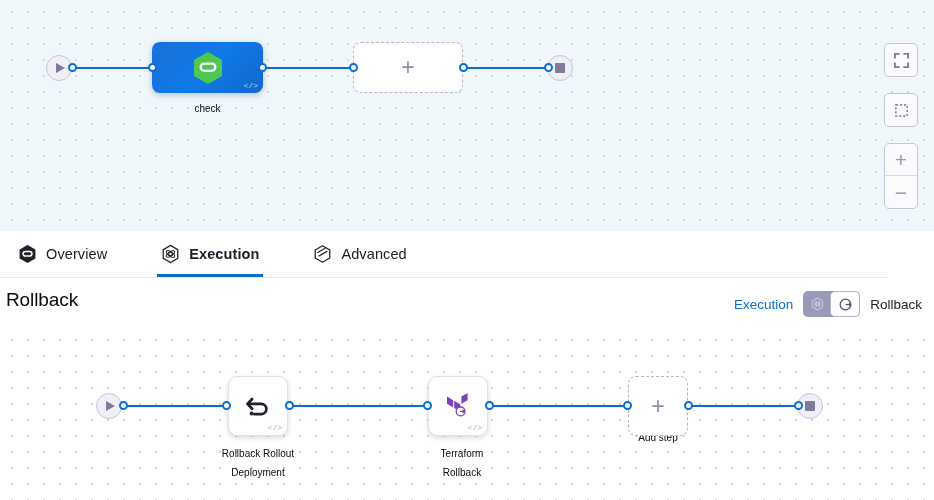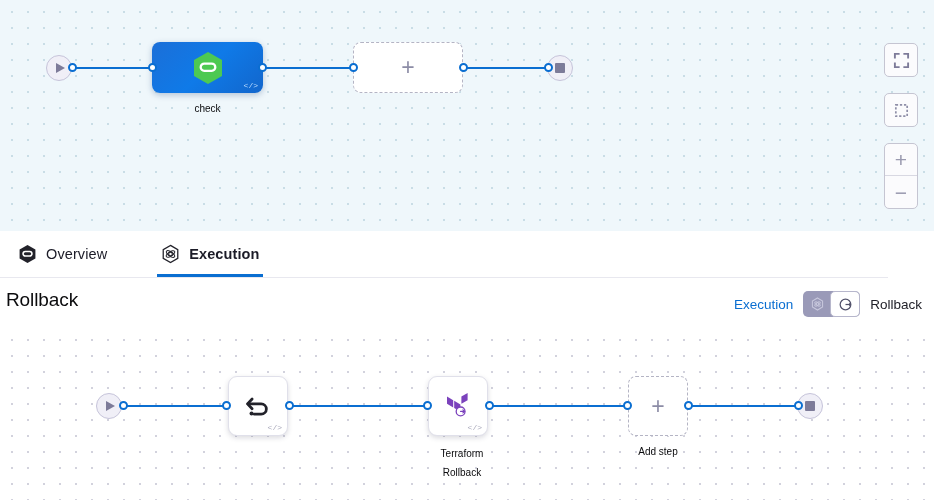--- a/index.html
+++ b/index.html
@@ -358,20 +358,32 @@
         <svg width="19" height="20" viewBox="0 0 20 22">
           <polygon points="10,1.5 18,6.2 18,15.8 10,20.5 2,15.8 2,6.2" fill="none" stroke="#22222a" stroke-width="1.4"></polygon>
           <circle cx="10" cy="11" r="2" fill="none" stroke="#22222a" stroke-width="1.3"></circle>
           <ellipse cx="10" cy="11" rx="5.4" ry="2.4" fill="none" stroke="#22222a" stroke-width="1.1" transform="rotate(35 10 11)"></ellipse>
           <ellipse cx="10" cy="11" rx="5.4" ry="2.4" fill="none" stroke="#22222a" stroke-width="1.1" transform="rotate(-35 10 11)"></ellipse>
         </svg>
       </span>
       <span class="tab-label">Execution</span>
     </div>
 
+    <div class="tab">
+      <span class="tab-icon">
+        <svg width="19" height="20" viewBox="0 0 20 22">
+          <g fill="none" stroke="#22222a" stroke-width="1.4" stroke-linejoin="round">
+            <polygon points="10,2 18,6.6 18,15.4 10,20 2,15.4 2,6.6"></polygon>
+            <path d="M4.2 9.6 L13 4.7"></path>
+            <path d="M5.6 13.4 L15.4 7.8"></path>
+          </g>
+        </svg>
+      </span>
+      <span class="tab-label">Advanced</span>
+    </div>
   </div>
 
   <div class="rollback-header">
     <div class="rollback-title">Rollback</div>
 
     <div class="toggle-wrap">
       <span class="toggle-side left">Execution</span>
 
       <div class="toggle-switch">
         <div class="toggle-opt">
@@ -412,20 +424,22 @@
       <svg width="30" height="30" viewBox="0 0 28 28">
         <g fill="none" stroke="#22222a" stroke-width="2.6" stroke-linecap="round" stroke-linejoin="round">
           <path d="M8.5 7.5 L4.2 12 L8.5 16.5"></path>
           <path d="M4.6 12 H17 a4.8 4.8 0 0 1 0 9.6 H10.5"></path>
         </g>
         <circle cx="8" cy="21" r="1.9" fill="#22222a"></circle>
       </svg>
       <span class="code-badge on-light">&lt;/&gt;</span>
     </div>
     <div class="port" style="left:285px; top:73px;"></div>
+    <div class="node-label" style="left:188px; top:116px; width:140px;">Rollback Rollout
+Deployment</div>
 
     <div class="port" style="left:423px; top:73px;"></div>
     <div class="step-node" style="left:428px; top:48px; width:60px; height:60px;">
       <svg width="30" height="30" viewBox="0 0 30 30">
         <g fill="#7b42bc">
           <polygon points="4,5.6 10.2,9.2 10.2,16.4 4,12.8"></polygon>
           <polygon points="11.2,9.8 17.4,13.4 17.4,20.6 11.2,17"></polygon>
           <polygon points="18.4,5.6 24.6,2 24.6,9.2 18.4,12.8"></polygon>
         </g>
         <circle cx="17.6" cy="20.4" r="4.4" fill="#ffffff" stroke="#7b42bc" stroke-width="1.3"></circle>
@@ -438,21 +452,21 @@
     </div>
     <div class="port" style="left:485px; top:73px;"></div>
     <div class="node-label" style="left:392px; top:116px; width:140px;">Terraform
 Rollback</div>
 
     <div class="port" style="left:623px; top:73px;"></div>
     <div class="add-node" style="left:628px; top:48px; width:60px; height:60px;">
       <span class="plus-glyph">+</span>
     </div>
     <div class="port" style="left:684px; top:73px;"></div>
-    <div class="node-label" style="left:588px; top:114px; width:140px;">Add step</div>
+    <div class="node-label" style="left:588px; top:100px; width:140px;">Add step</div>
 
     <div class="port" style="left:794px; top:73px;"></div>
     <div class="terminal" style="left:797px; top:65px;">
       <div class="stop-sq"></div>
     </div>
   </div>
 
 </div>
 
 </body></html>

